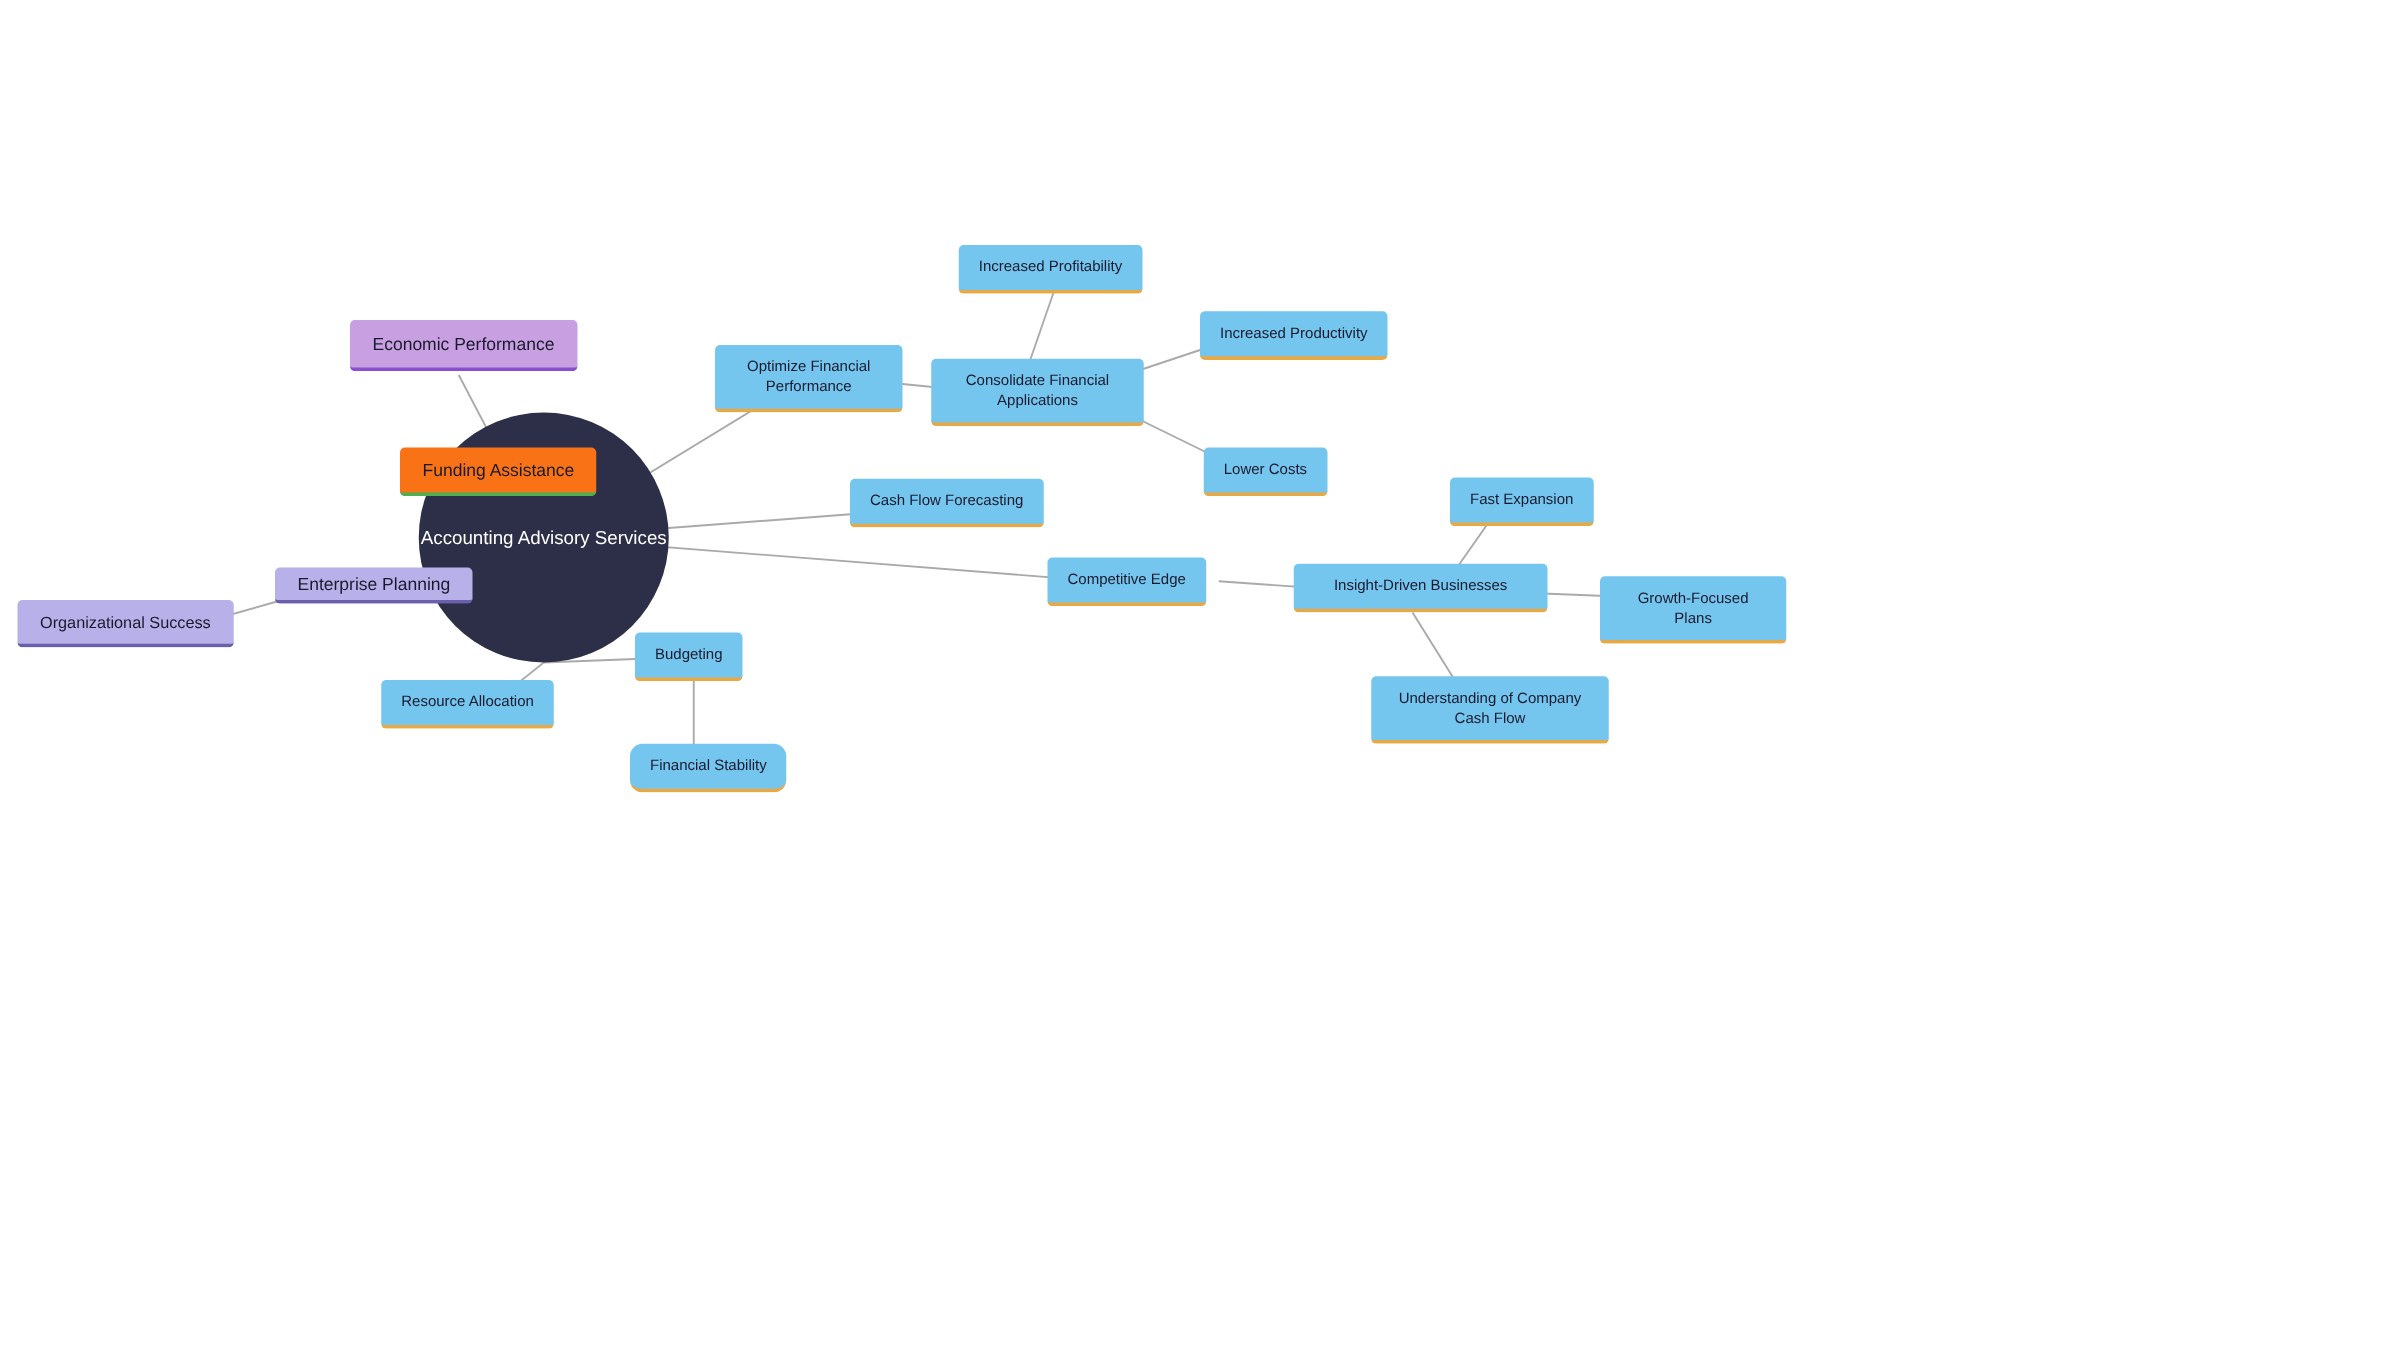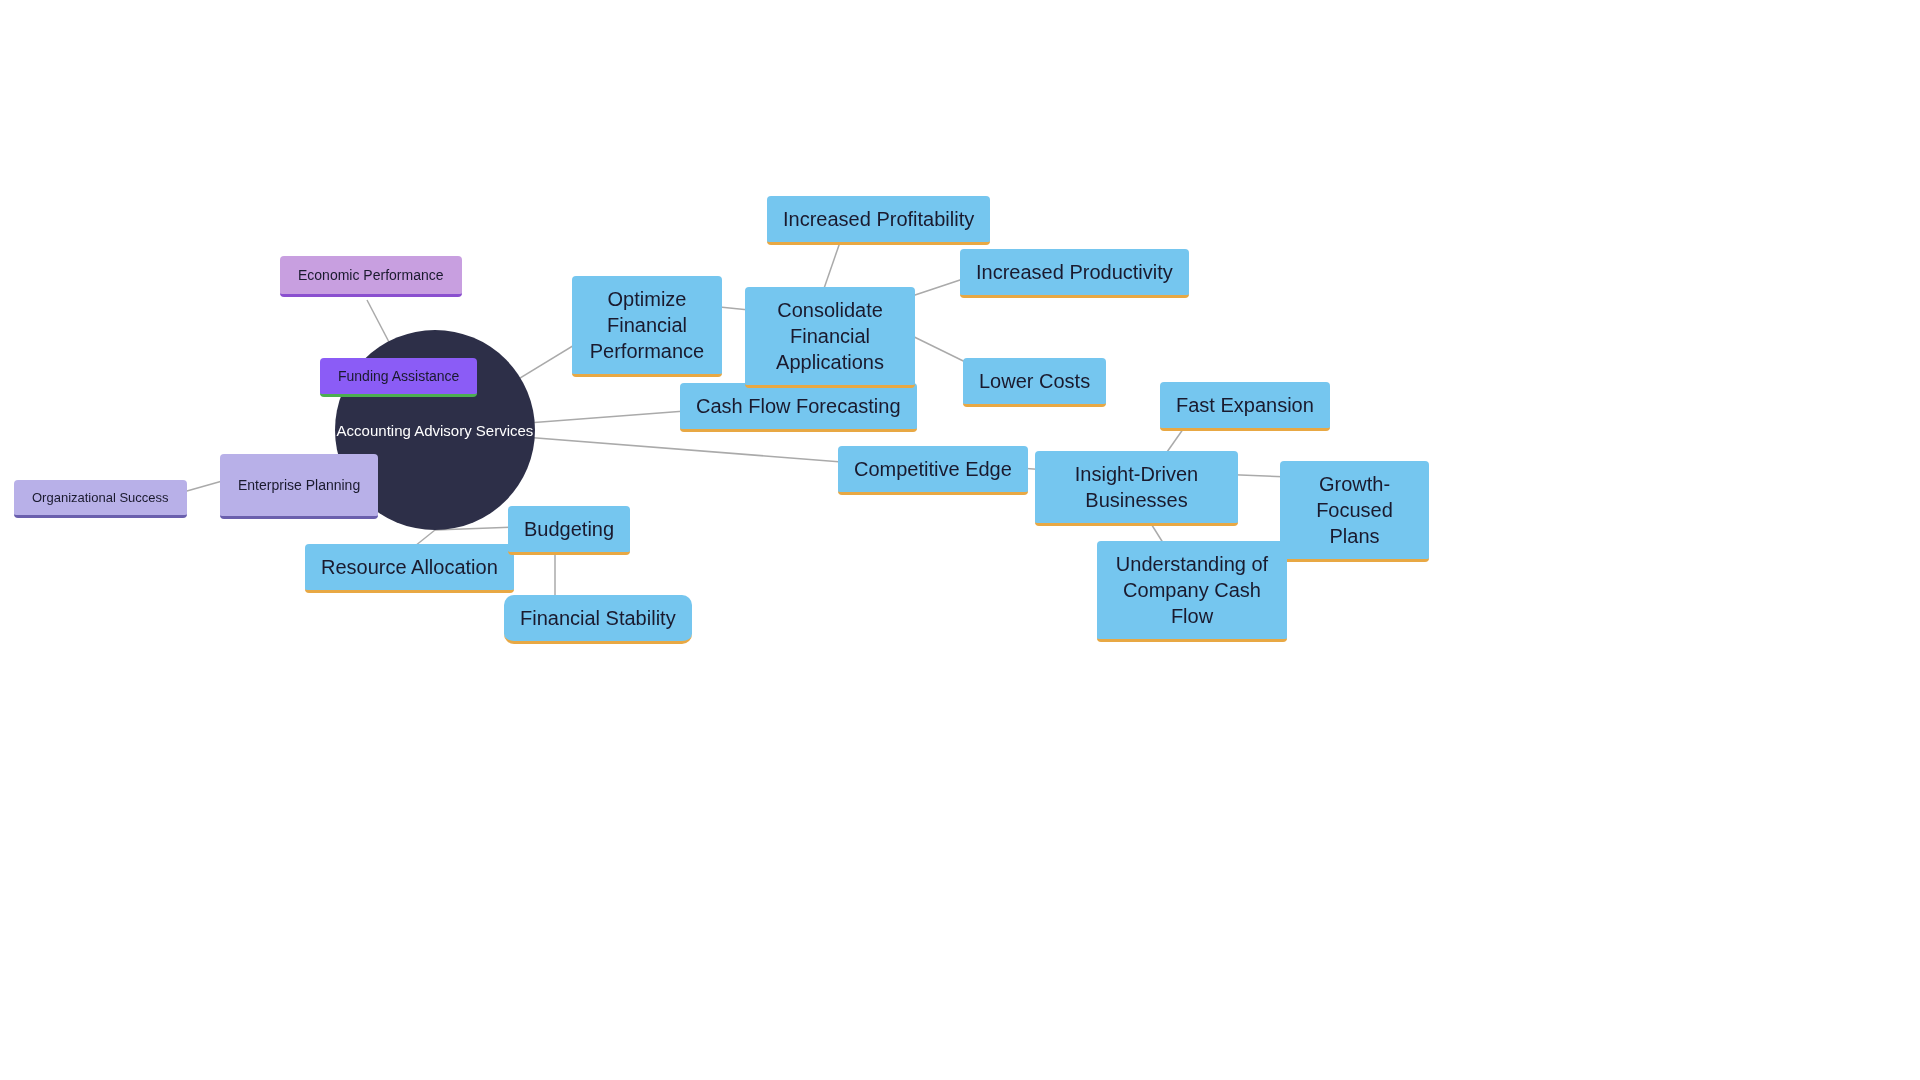--- a/index.html
+++ b/index.html
@@ -38,21 +38,21 @@
       color: #ffffff;
       font-size: 15px;
       font-weight: 500;
       line-height: 1.4;
       cursor: pointer;
     }
 
     .blue-node {
       background: #75c6ef;
       color: #1a1a2e;
-      font-size: 20px;
+      font-size: 12px;
       font-weight: 500;
       padding: 10px 16px;
       border-radius: 4px;
       border-bottom: 3px solid #e8a844;
       text-align: center;
       line-height: 1.3;
       cursor: pointer;
       white-space: nowrap;
     }
 
@@ -73,21 +73,21 @@
       line-height: 1.3;
       cursor: pointer;
       white-space: nowrap;
     }
 
     .lavender-node {
       background: #b8b0e8;
       color: #1a1a2e;
       font-size: 14px;
       font-weight: 500;
-      padding: 22px 18px;
+      padding: 4px 18px;
       border-radius: 4px;
       border-bottom: 3px solid #6a5fad;
       text-align: center;
       line-height: 1.3;
       cursor: pointer;
       white-space: nowrap;
     }
 
     .org-node {
       background: #b8b0e8;
@@ -146,21 +146,21 @@
 
 <div class="node center-node" style="left: 335px; top: 330px;">
   <span>Accounting Advisory Services</span>
 </div>
 
 <div class="node purple-node" style="left: 280px; top: 256px;">
   <span>Economic Performance</span>
 </div>
 
 <div class="node" style="left: 320px; top: 358px;">
-  <div style="background:#8b5cf6; color:#1a1a2e; font-size:14px; font-weight:500; padding:10px 18px; border-radius:4px; border-bottom:3px solid #4caf50; text-align:center; cursor:pointer; white-space:nowrap;">
+  <div style="background:#f97316; color:#1a1a2e; font-size:14px; font-weight:500; padding:10px 18px; border-radius:4px; border-bottom:3px solid #4caf50; text-align:center; cursor:pointer; white-space:nowrap;">
     <span>Funding Assistance</span>
   </div>
 </div>
 
 <div class="node lavender-node" style="left: 220px; top: 454px;">
   <span>Enterprise Planning</span>
 </div>
 
 <div class="node org-node" style="left: 14px; top: 480px;">
   <span>Organizational Success</span>

